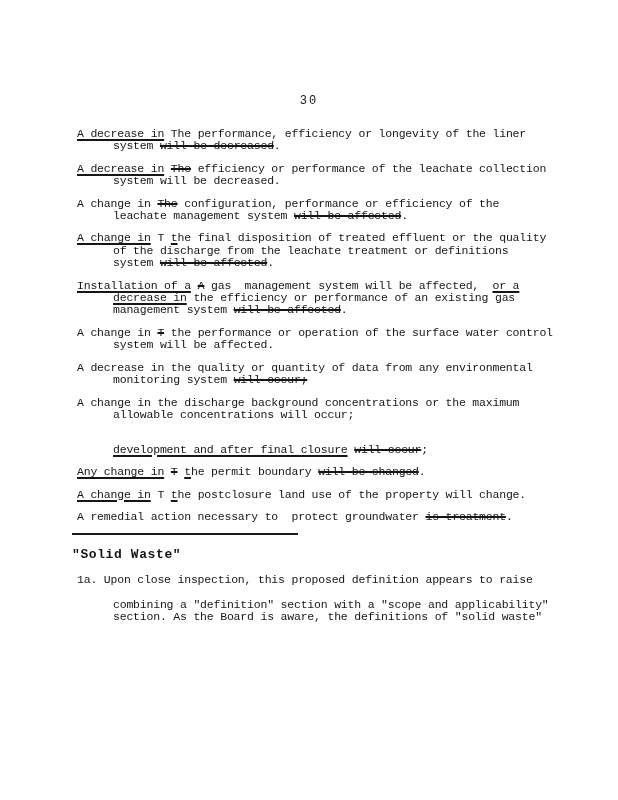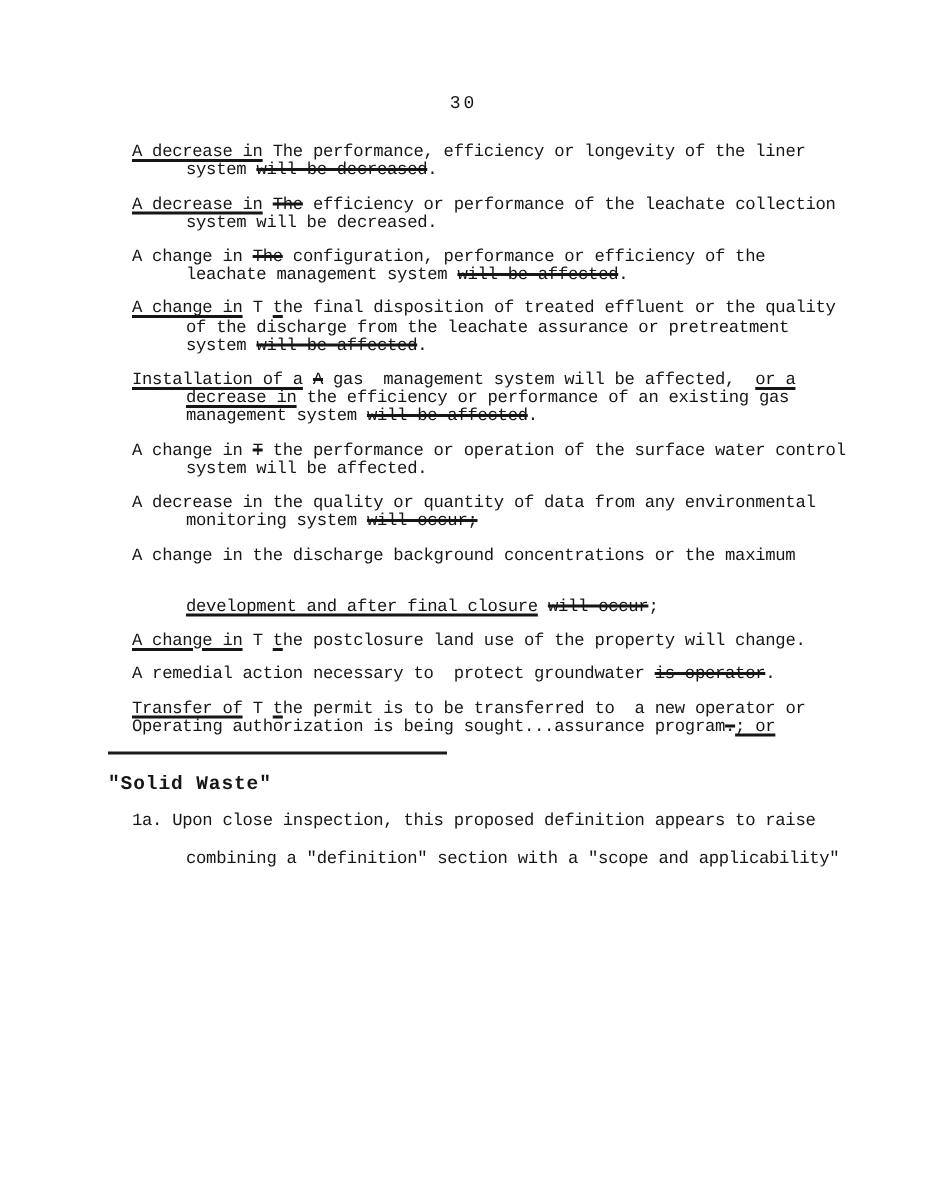--- a/index.html
+++ b/index.html
@@ -9,35 +9,35 @@
   }
   .page{
     position:relative;
     width:618px;
     height:800px;
     background:#ffffff;
     color:#161616;
     overflow:hidden;
   }
   .pagenum{
-    padding-top:63px;
+    padding-top:95px;
     text-align:center;
     font-size:12px;
     letter-spacing:2px;
     line-height:13px;
     margin-bottom:20px;
   }
   .docbody{
     margin-left:72px;
     width:492px;
   }
   .para{
     font-size:11.5px;
     line-height:12.4px;
-    margin:0 0 10px 16px;
+    margin:0 0 10px 5px;
     padding-left:36px;
     text-indent:-36px;
     white-space:pre-wrap;
     letter-spacing:-0.2px;
   }
   .para.flush{
     padding-left:0;
     text-indent:0;
   }
   .para.heading{
@@ -65,26 +65,26 @@
 </style>
 </head>
 <body>
 
 <div class="page">
   <div class="pagenum">30</div>
   <div class="docbody">
       <div class="para"><span class="ins">A decrease in</span><span> The performance, efficiency or longevity of the liner</span><br><span>system </span><span class="del">will be decreased</span><span>.</span></div>
       <div class="para"><span class="ins">A decrease in</span><span> </span><span class="del">The</span><span> efficiency or performance of the leachate collection</span><br><span>system will be decreased.</span></div>
       <div class="para"><span>A change in </span><span class="del">The</span><span> configuration, performance or efficiency of the</span><br><span>leachate management system </span><span class="del">will be affected</span><span>.</span></div>
-      <div class="para"><span class="ins">A change in</span><span> T </span><span class="ins">t</span><span>he final disposition of treated effluent or the quality</span><br><span>of the discharge from the leachate assurance or pretreatment</span><br><span>system </span><span class="del">will be affected</span><span>.</span></div>
+      <div class="para"><span class="ins">A change in</span><span> T </span><span class="ins">t</span><span>he final disposition of treated effluent or the quality</span><br><span>of the discharge from the leachate treatment or definitions</span><br><span>system </span><span class="del">will be affected</span><span>.</span></div>
       <div class="para"><span class="ins">Installation of a</span><span> </span><span class="del">A</span><span> gas  management system will be affected,  </span><span class="ins">or a</span><br><span class="ins">decrease in</span><span> the efficiency or performance of an existing gas</span><br><span>management system </span><span class="del">will be affected</span><span>.</span></div>
       <div class="para"><span>A change in </span><span class="del">T</span><span> the performance or operation of the surface water control</span><br><span>system will be affected.</span></div>
       <div class="para"><span>A decrease in the quality or quantity of data from any environmental</span><br><span>monitoring system </span><span class="del">will occur;</span></div>
-      <div class="para"><span>A change in the discharge background concentrations or the maximum</span><br></div>
+      <div class="para"><span>A change in the discharge background concentrations or the maximum</span><br><span>allowable concentrations will occur;</span></div>
       <div class="para"><br><span class="ins">development and after final closure</span><span> </span><span class="del">will occur</span><span>;</span></div>
+      <div class="para"><span class="ins">Any change in</span><span> </span><span class="del">T</span><span> </span><span class="ins">t</span><span>he permit boundary </span><span class="del">will be changed</span><span>.</span></div>
       <div class="para"><span class="ins">A change in</span><span> T </span><span class="ins">t</span><span>he postclosure land use of the property will change.</span></div>
-      <div class="para"><span>A remedial action necessary to  protect groundwater </span><span class="del">is operator</span><span>.</span></div>
-      <div class="para flush"><span class="ins">Transfer of</span><span> T </span><span class="ins">t</span><span>he permit is to be transferred to  a new operator or</span><br><span>Operating authorization is being sought...assurance program</span><span class="del">.</span><span class="ins">; or</span></div>
+      <div class="para"><span>A remedial action necessary to  protect groundwater </span><span class="del">is treatment</span><span>.</span></div>
       <div class="rule"></div>
       <div class="para heading"><span>"Solid Waste"</span></div>
-      <div class="para"><span>1a. Upon close inspection, this proposed definition appears to raise</span><br><br><span>combining a "definition" section with a "scope and applicability"</span><br></div>
+      <div class="para"><span>1a. Upon close inspection, this proposed definition appears to raise</span><br><br><span>combining a "definition" section with a "scope and applicability"</span><br><span>section. As the Board is aware, the definitions of "solid waste"</span></div>
     </div>
 </div>
 
 </body></html>

